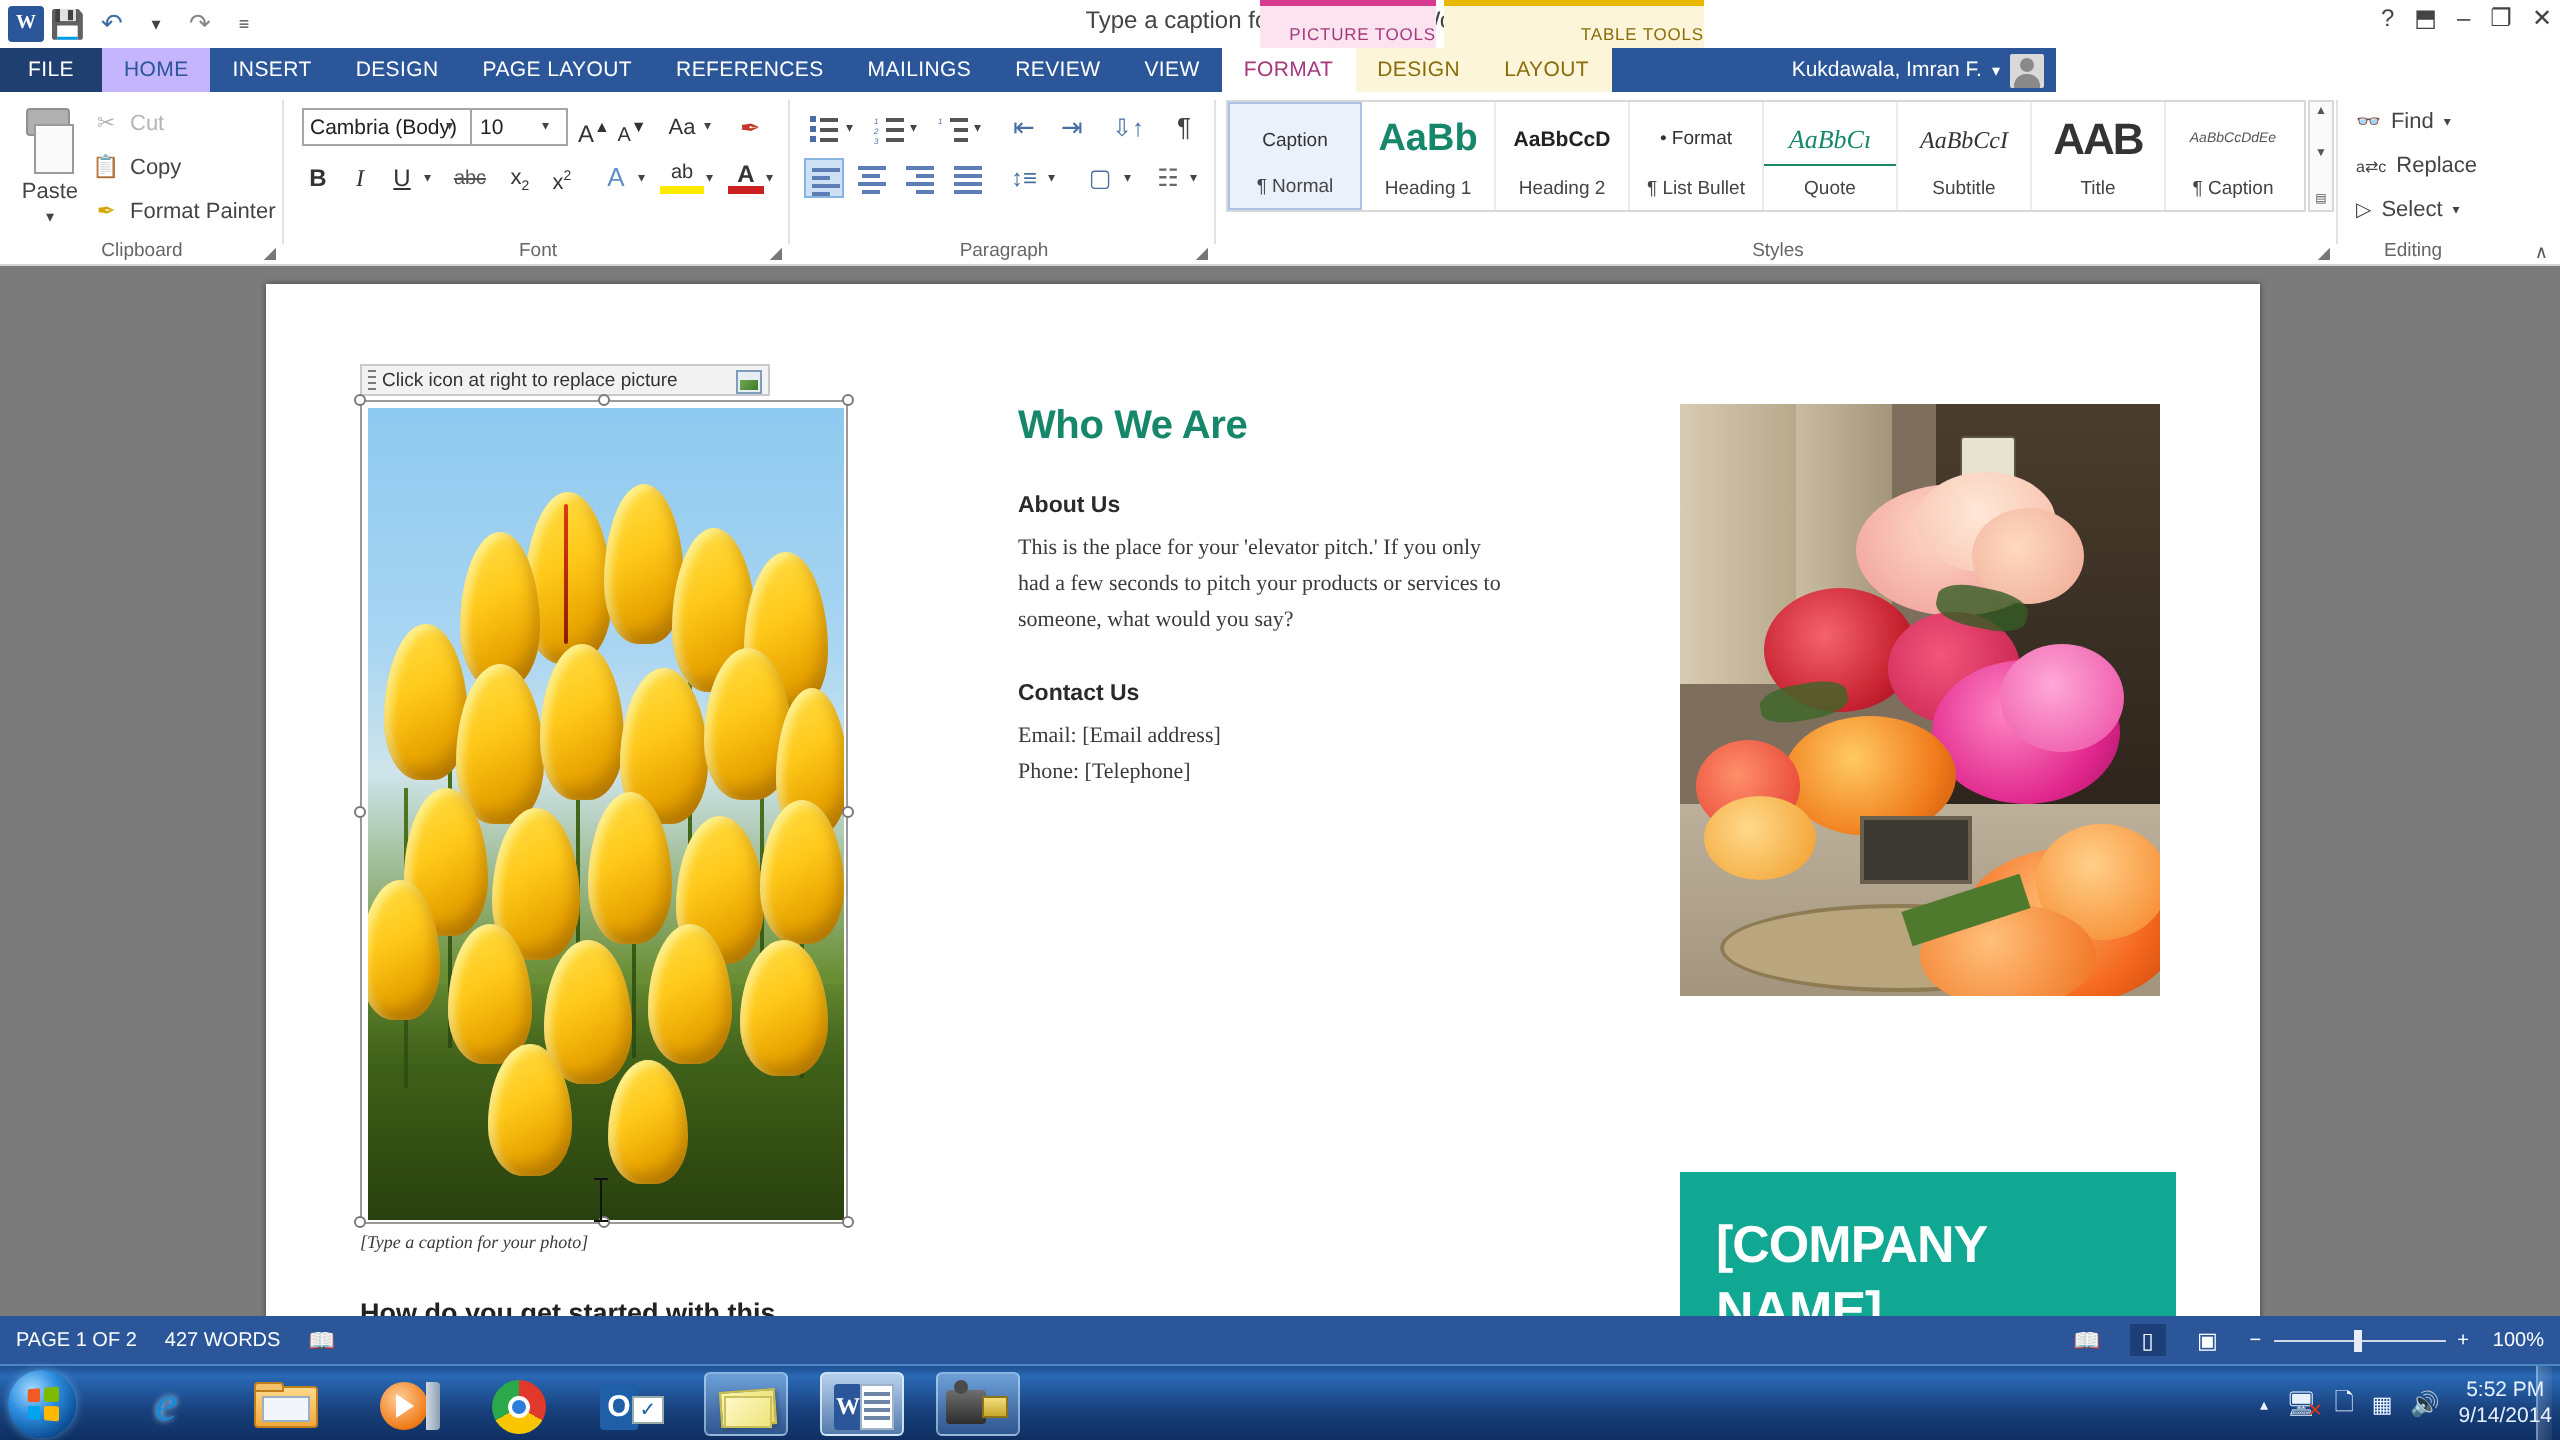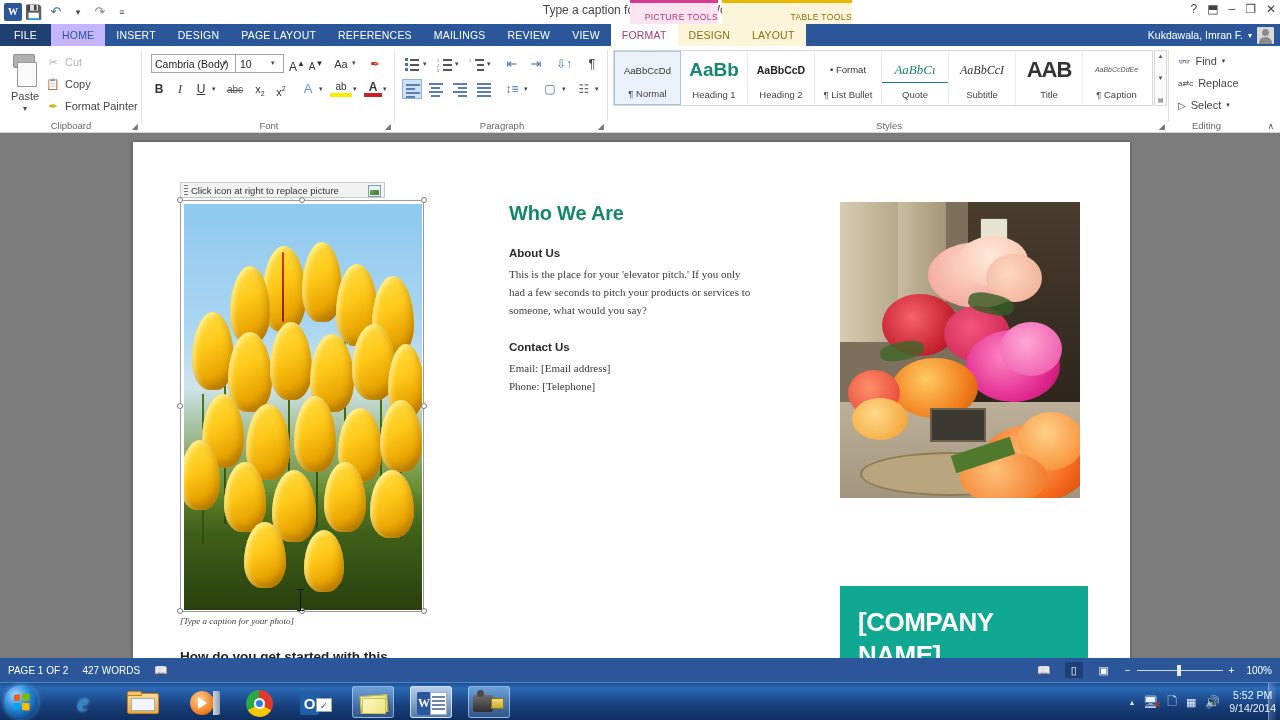--- a/index.html
+++ b/index.html
@@ -41,21 +41,21 @@
   
   .ctxbanner {
     position: absolute; top: 0; height: 24px; text-align: right;
     font-size: 8.5px; letter-spacing: .4px; padding-top: 9px;
   }
   .ctx-pic { left: 630px; width: 88px; background: #fbe4f0; color: #a4397d; border-top: 3px solid #d73b8f; }
   .ctx-tab { left: 722px; width: 130px; background: #fdf5d9; color: #8a6d0b; border-top: 3px solid #e8b700; }
 
   
   .tabstrip {
-    position: absolute; left: 0; top: 24px; width: 1280px; height: 22px;
+    position: absolute; left: 0; top: 24px; width: 1028px; height: 22px;
     background: #2b579a;
   }
   .tabs { position: absolute; left: 0; top: 0; display: flex; height: 22px; align-items: stretch; }
   .tab {
     padding: 0 11px; font-size: 10.5px; line-height: 22px; color: #ffffff;
     letter-spacing: .2px; cursor: default;
   }
   .tab.file { background: #1e3f6f; font-size: 10.5px; padding: 0 14px; }
   .tab.active { background: #c4b5fd; color: #2b579a; }
   .tab.ctxpink { background: #ffffff; color: #a4397d; }
@@ -516,21 +516,21 @@
       <div class="cbarrow" style="left:199px; top:39px">▾</div>
 
       <div class="glabel">Paragraph</div>
       <div class="dlg">◢</div>
       <div class="gsep"></div>
     </div>
 
     <div class="rgroup g-styles">
       <div class="stylegal">
         <div class="stylecard sel">
-          <div class="stylepreview" style="font-size:9.5px">AaBbCcDd</div>
+          <div class="stylepreview" style="font-size:9.5px">Caption</div>
           <div class="stylename">¶ Normal</div>
         </div>
         <div class="stylecard">
           <div class="stylepreview" style="font-size:19px; color:#16876a; font-weight:bold">AaBb</div>
           <div class="stylename">Heading 1</div>
         </div>
         <div class="stylecard">
           <div class="stylepreview" style="font-size:10.5px; font-weight:bold; color:#222">AaBbCcD</div>
           <div class="stylename">Heading 2</div>
         </div>

